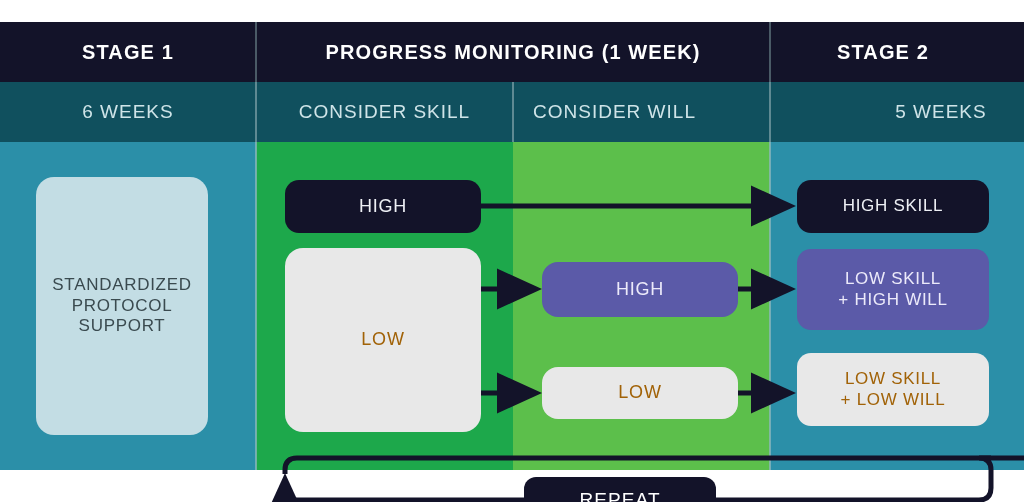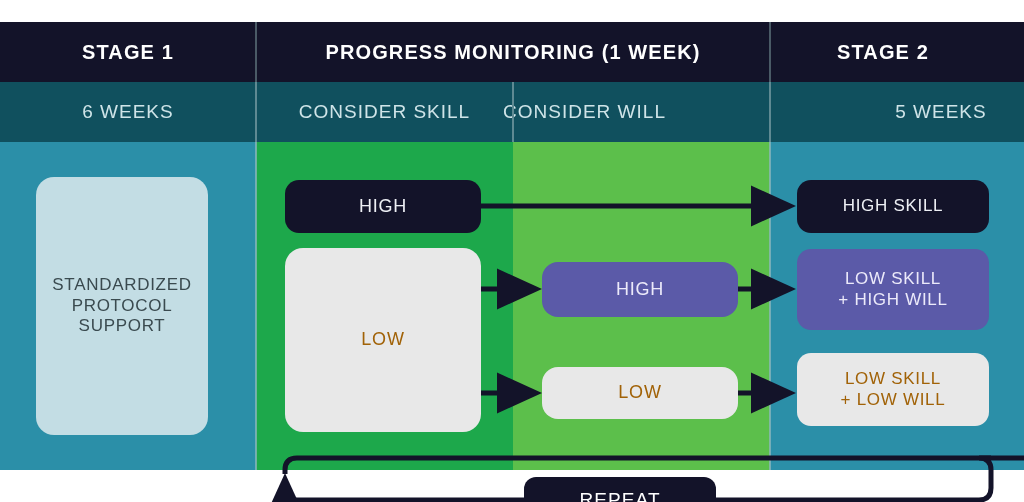--- a/index.html
+++ b/index.html
@@ -55,21 +55,21 @@
   <div class="hdr-row1"></div>
   <div class="hcell r1" style="left:0;width:256px;">STAGE 1</div>
   <div class="hcell r1" style="left:256px;width:514px;">PROGRESS MONITORING (1 WEEK)</div>
   <div class="hcell r1" style="left:770px;width:226px;">STAGE 2</div>
   <div class="vsep1" style="left:255px;"></div>
   <div class="vsep1" style="left:769px;"></div>
 
   <div class="hdr-row2"></div>
   <div class="hcell r2" style="left:0;width:256px;">6 WEEKS</div>
   <div class="hcell r2" style="left:256px;width:257px;">CONSIDER SKILL</div>
-  <div class="hcell r2" style="left:483px;width:203px;">CONSIDER WILL</div>
+  <div class="hcell r2" style="left:513px;width:203px;">CONSIDER WILL</div>
   <div class="hcell r2" style="left:814px;width:254px;">5 WEEKS</div>
   <div class="vsep2" style="left:255px;"></div>
   <div class="vsep2" style="left:512px;"></div>
   <div class="vsep2" style="left:769px;"></div>
   <div class="hsep"></div>
 
   <div class="col col-stage1"></div>
   <div class="col col-skill"></div>
   <div class="col col-will"></div>
   <div class="col col-stage2"></div>

